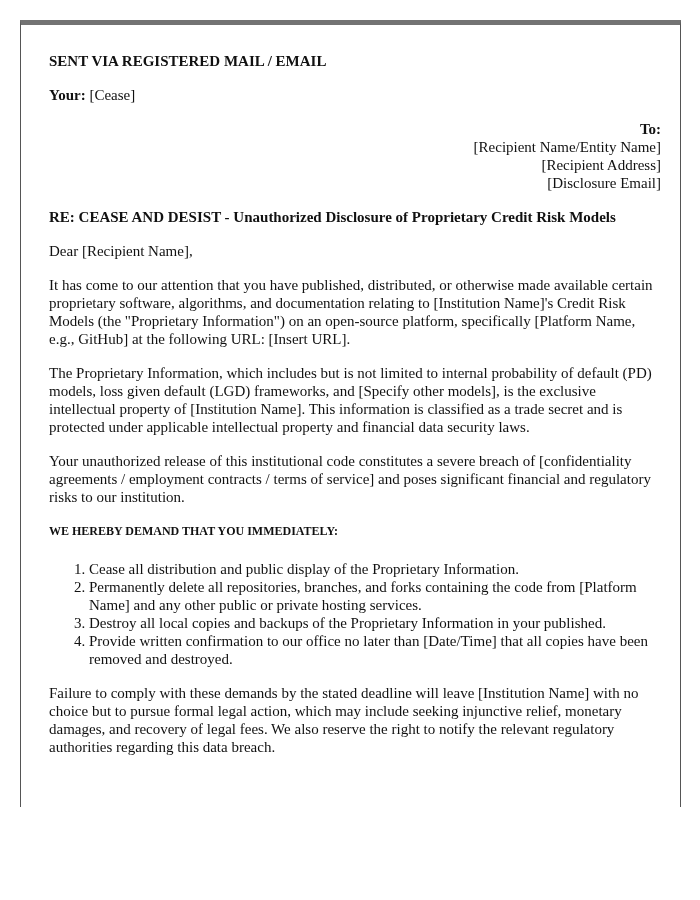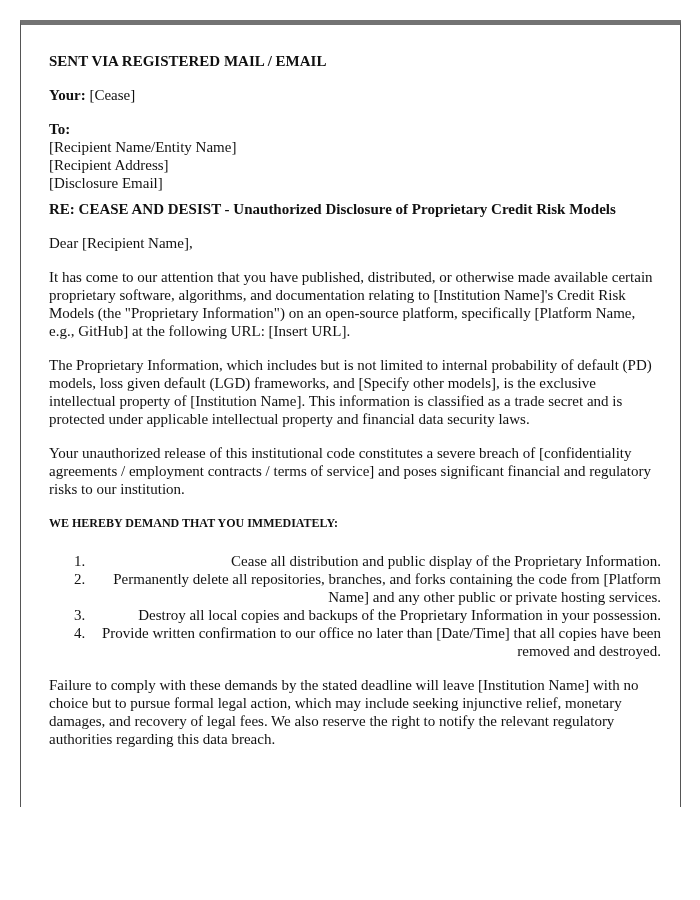--- a/index.html
+++ b/index.html
@@ -36,21 +36,22 @@
       margin: 0 0 16px 0;
     }
     .bold {
       font-weight: bold;
     }
     .header-line {
       font-weight: bold;
       margin-bottom: 16px;
     }
     .to-block {
-      margin-bottom: 8px;
+      margin-bottom: 16px;
+      text-align: right;
     }
     .to-block div {
       line-height: 18px;
     }
     .re-line {
       font-weight: bold;
       margin-bottom: 16px;
     }
     h2.demand {
       font-size: 12px;
@@ -58,21 +59,20 @@
       margin: 4px 0 20px 0;
       line-height: 18px;
     }
     ol.demands {
       margin: 0 0 16px 0;
       padding-left: 40px;
     }
     ol.demands li {
       line-height: 18px;
       padding-left: 0;
-      text-align: right;
     }
   </style>
 </head>
 <body>
 
 <div class="page">
   <div class="content">
 
     <p class="header-line">SENT VIA REGISTERED MAIL / EMAIL</p>
 
@@ -94,20 +94,20 @@
 
     <p>It has come to our attention that you have published, distributed, or otherwise made available certain proprietary software, algorithms, and documentation relating to [Institution Name]'s Credit Risk Models (the "Proprietary Information") on an open-source platform, specifically [Platform Name, e.g., GitHub] at the following URL: [Insert URL].</p>
     <p>The Proprietary Information, which includes but is not limited to internal probability of default (PD) models, loss given default (LGD) frameworks, and [Specify other models], is the exclusive intellectual property of [Institution Name]. This information is classified as a trade secret and is protected under applicable intellectual property and financial data security laws.</p>
     <p>Your unauthorized release of this institutional code constitutes a severe breach of [confidentiality agreements / employment contracts / terms of service] and poses significant financial and regulatory risks to our institution.</p>
 
     <h2 class="demand">WE HEREBY DEMAND THAT YOU IMMEDIATELY:</h2>
 
     <ol class="demands">
       <li>Cease all distribution and public display of the Proprietary Information.</li>
       <li>Permanently delete all repositories, branches, and forks containing the code from [Platform Name] and any other public or private hosting services.</li>
-      <li>Destroy all local copies and backups of the Proprietary Information in your possession.</li>
+      <li>Destroy all local copies and backups of the Proprietary Information in your published.</li>
       <li>Provide written confirmation to our office no later than [Date/Time] that all copies have been removed and destroyed.</li>
     </ol>
 
     <p>Failure to comply with these demands by the stated deadline will leave [Institution Name] with no choice but to pursue formal legal action, which may include seeking injunctive relief, monetary damages, and recovery of legal fees. We also reserve the right to notify the relevant regulatory authorities regarding this data breach.</p>
 
   </div>
 </div>
 
 </body></html>

